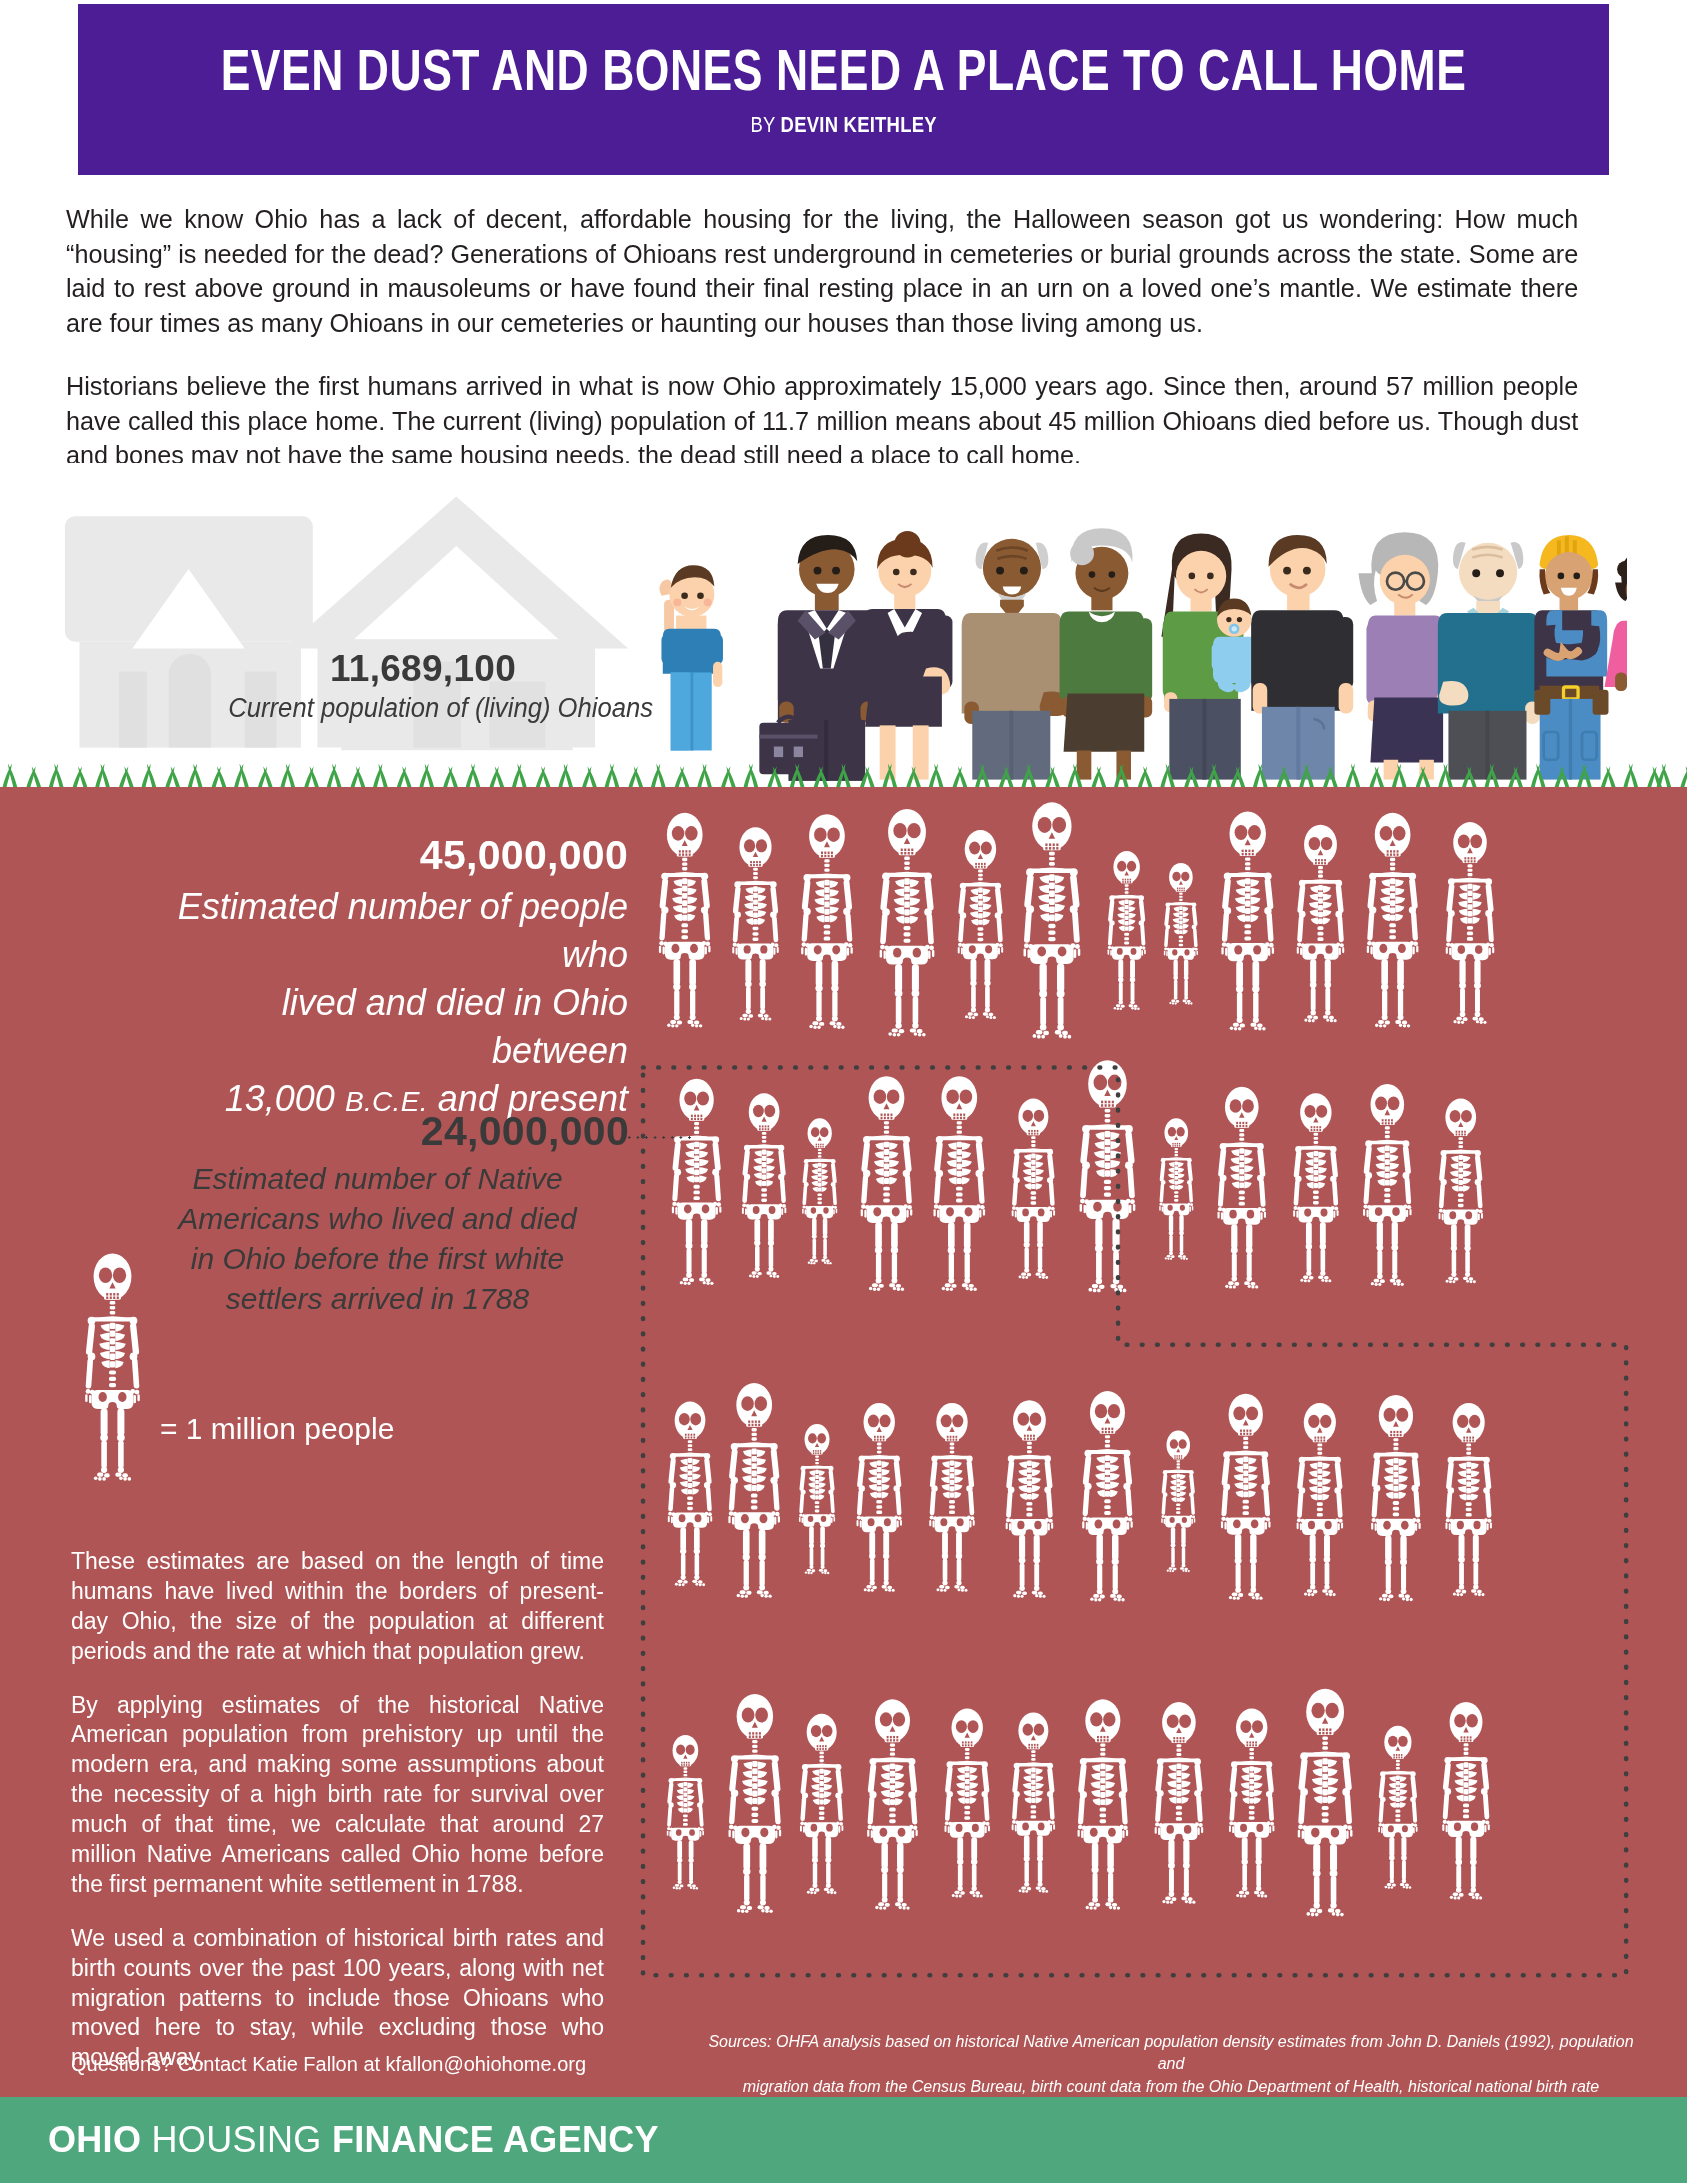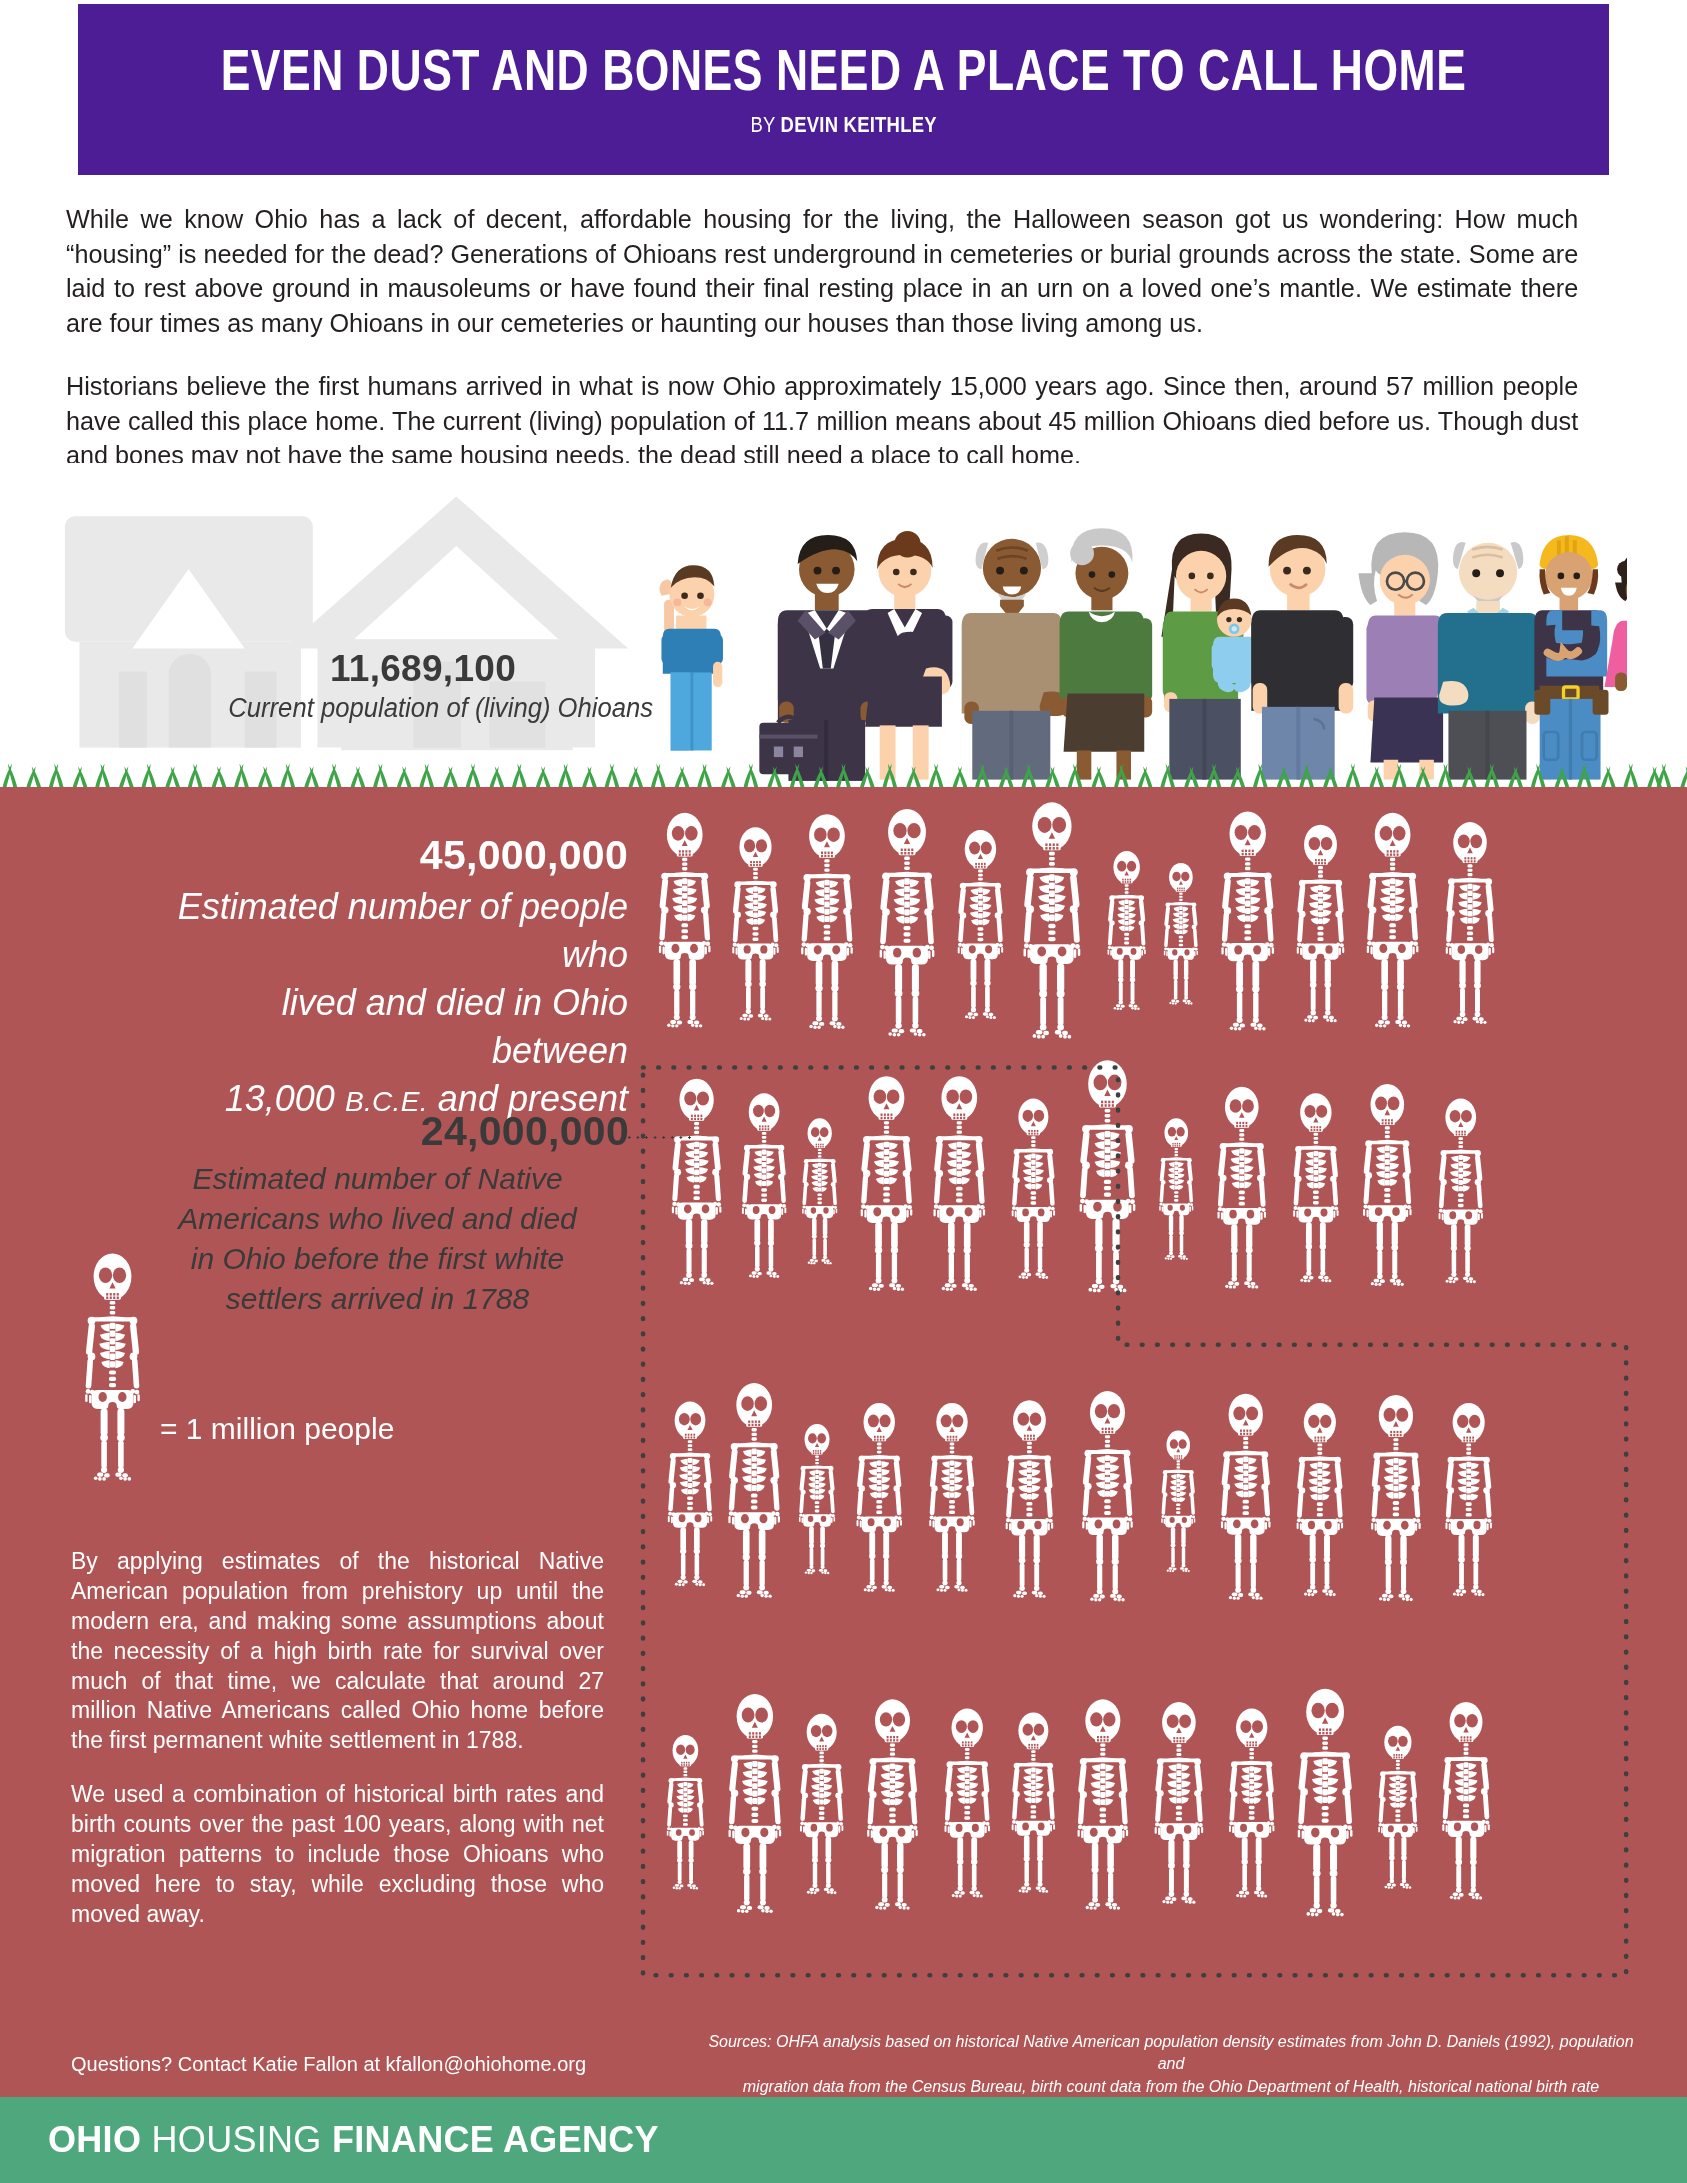--- a/index.html
+++ b/index.html
@@ -794,20 +794,21 @@
   <div id="leader-27"></div>
 
   <div id="legend">
     <svg width="79" height="238" viewBox="0 0 100 340">
       <use href="#skel" x="0" y="4"></use>
     </svg>
     <div id="legend-label">= 1 million people</div>
   </div>
 
   <div id="method-col">
+    <p class="method-para">These estimates are based on the length of time humans have lived within the borders of present-day Ohio, the size of the population at different periods and the rate at which that population grew.</p>
     <p class="method-para">By applying estimates of the historical Native American population from prehistory up until the modern era, and making some assumptions about the necessity of a high birth rate for survival over much of that time, we calculate that around 27 million Native Americans called Ohio home before the first permanent white settlement in 1788.</p>
     <p class="method-para">We used a combination of historical birth rates and birth counts over the past 100 years, along with net migration patterns to include those Ohioans who moved here to stay, while excluding those who moved away.</p>
   </div>
 
   <div id="contact-line">Questions? Contact Katie Fallon at kfallon@ohiohome.org</div>
 
   <div id="sources-block">
     <div>Sources: OHFA analysis based on historical Native American population density estimates from John D. Daniels (1992), population and</div>
     <div>migration data from the Census Bureau, birth count data from the Ohio Department of Health, historical national birth rate estimates from</div>
 

